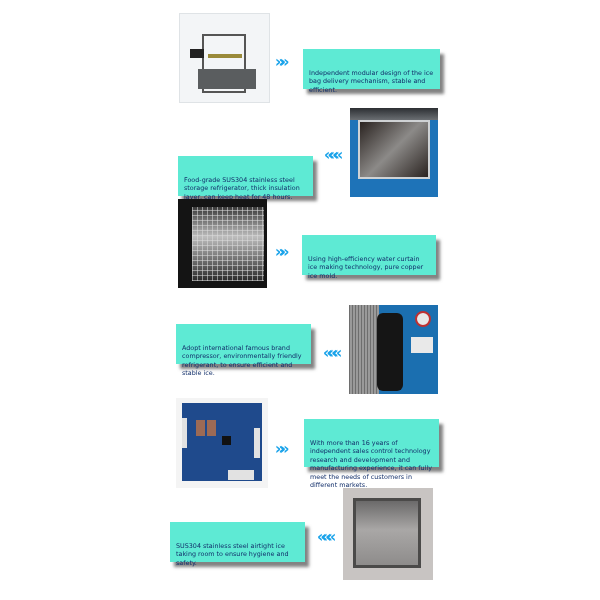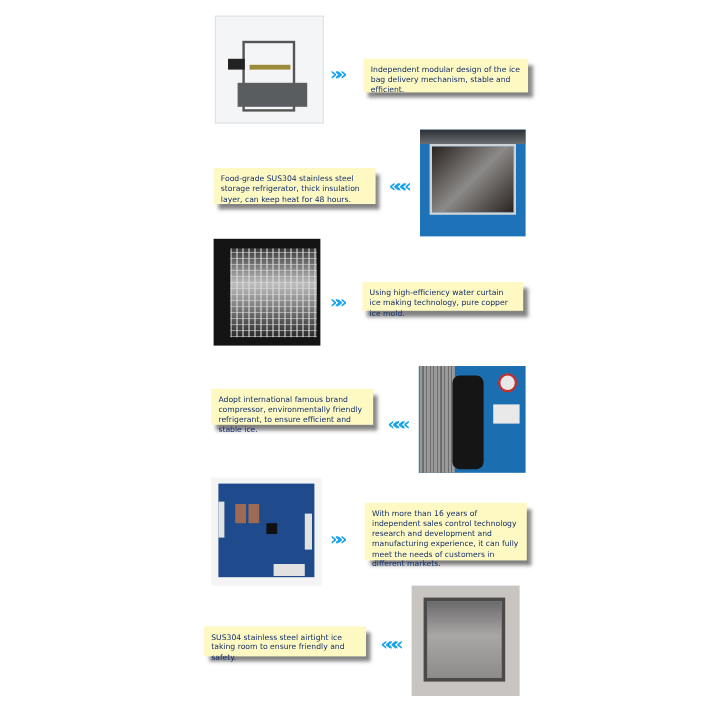--- a/index.html
+++ b/index.html
@@ -1,19 +1,19 @@
 <!DOCTYPE html>
 <html><head>
 <meta charset="utf-8">
 <style>
   html, body { margin:0; padding:0; background:#ffffff; }
   body { width:600px; height:600px; position:relative; overflow:hidden; font-family:"DejaVu Sans", sans-serif; }
   .box {
-    position:absolute; background:#fef9c3; color:#13306b;
-    font-size:6.4px; line-height:8.4px; padding:5px 6px; box-sizing:border-box;
+    position:absolute; background:#5eead4; color:#13306b;
+    font-size:6.4px; line-height:8.4px; padding:20px 6px; box-sizing:border-box;
     box-shadow: 4px 5px 3px rgba(90,90,90,0.75);
   }
   .chev { position:absolute; color:#1aa3ea; font-size:15px; font-weight:bold; letter-spacing:-5px; line-height:15px; }
   .img { position:absolute; overflow:hidden; }
   
   .img1 { background:#f3f5f7; border:1px solid #dfe3e6; }
   .img1 .frame { position:absolute; background:#4a4e50; }
   
   .img2 { background:#1e73b8; }
   .img2 .top { position:absolute; left:0; top:0; width:100%; height:12px; background:linear-gradient(#2c2f33,#6a6e72); }
@@ -47,21 +47,21 @@
   <div class="frame" style="left:22px;top:20px;width:40px;height:55px;background:transparent;border:2px solid #555;"></div>
   <div class="frame" style="left:10px;top:35px;width:14px;height:9px;background:#222;"></div>
   <div class="frame" style="left:18px;top:55px;width:58px;height:20px;background:#5a5d5f;"></div>
   <div class="frame" style="left:28px;top:40px;width:34px;height:4px;background:#9a8a3a;"></div>
 </div>
 <div class="chev" style="left:275px;top:55px;">»»</div>
 <div class="box" style="left:303px;top:49px;width:137px;height:28px;">
   <span>Independent modular design of the ice bag delivery mechanism, stable and efficient.</span>
 </div>
 
-<div class="box" style="left:178px;top:140px;width:135px;height:30px;">
+<div class="box" style="left:178px;top:156px;width:135px;height:30px;">
   <span>Food-grade SUS304 stainless steel storage refrigerator, thick insulation layer, can keep heat for 48 hours.</span>
 </div>
 <div class="chev" style="left:324px;top:148px;">«««</div>
 <div class="img img2" style="left:350px;top:108px;width:88px;height:89px;">
   <div class="top"></div>
     <div class="inner"></div>
 </div>
 
 <div class="img img3" style="left:178px;top:199px;width:89px;height:89px;">
   <div class="grid"></div>
@@ -90,18 +90,18 @@
   <div class="conn" style="left:6px;top:20px;width:5px;height:30px;"></div>
   <div class="conn" style="left:52px;top:72px;width:26px;height:10px;"></div>
   <div class="conn" style="left:78px;top:30px;width:6px;height:30px;"></div>
 </div>
 <div class="chev" style="left:275px;top:442px;">»»</div>
 <div class="box" style="left:304px;top:419px;width:135px;height:48px;">
   <span>With more than 16 years of independent sales control technology research and development and manufacturing experience, it can fully meet the needs of customers in different markets.</span>
 </div>
 
 <div class="box" style="left:170px;top:522px;width:135px;height:25px;">
-  <span>SUS304 stainless steel airtight ice taking room to ensure friendly and safety.</span>
+  <span>SUS304 stainless steel airtight ice taking room to ensure hygiene and safety.</span>
 </div>
 <div class="chev" style="left:317px;top:530px;">«««</div>
 <div class="img img6" style="left:343px;top:488px;width:90px;height:92px;">
   <div class="win"></div>
 </div>
 
 </body></html>

